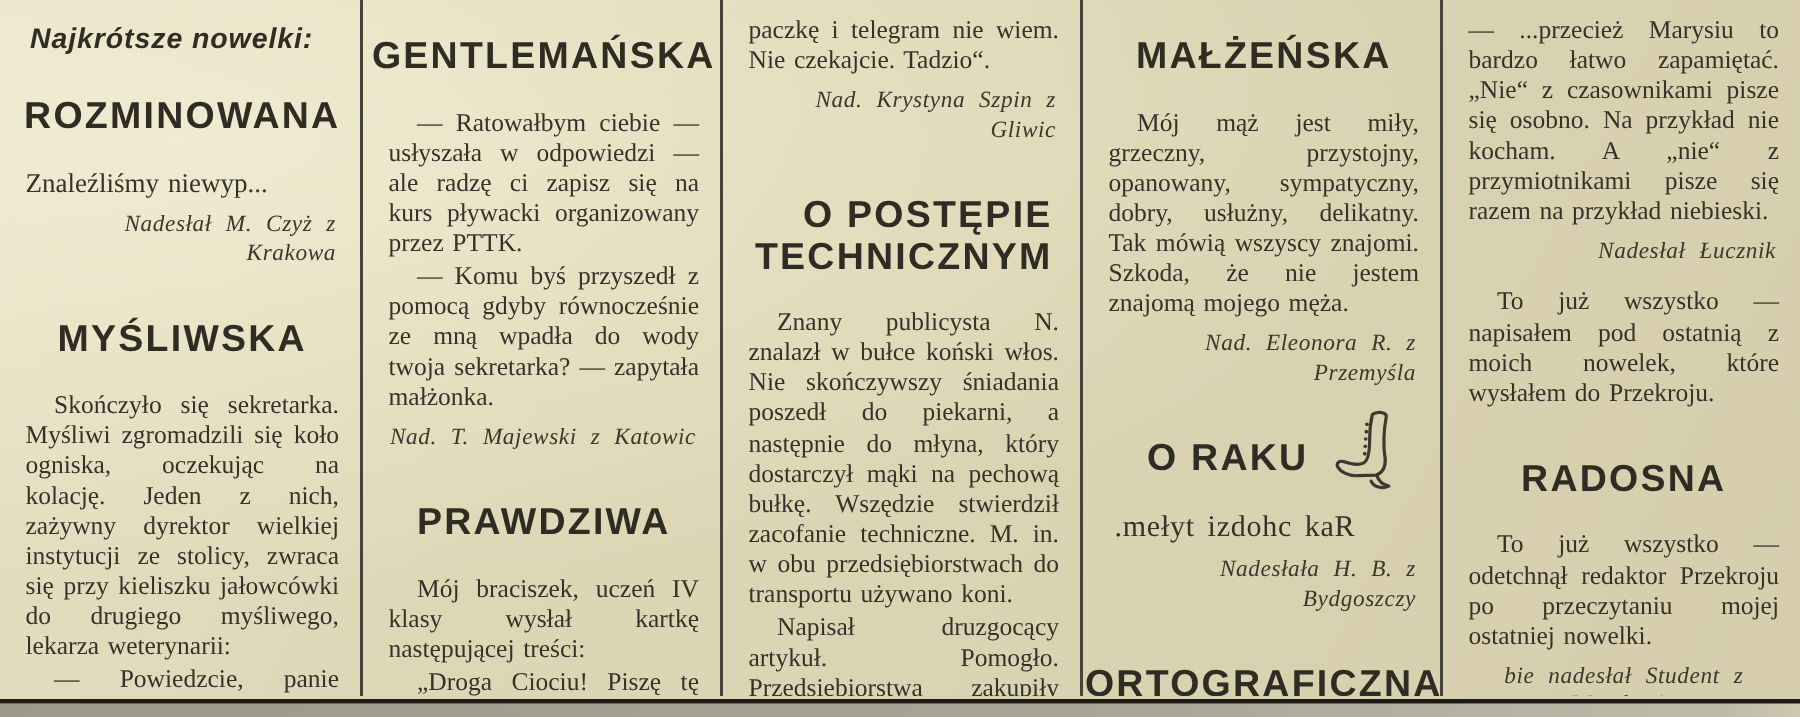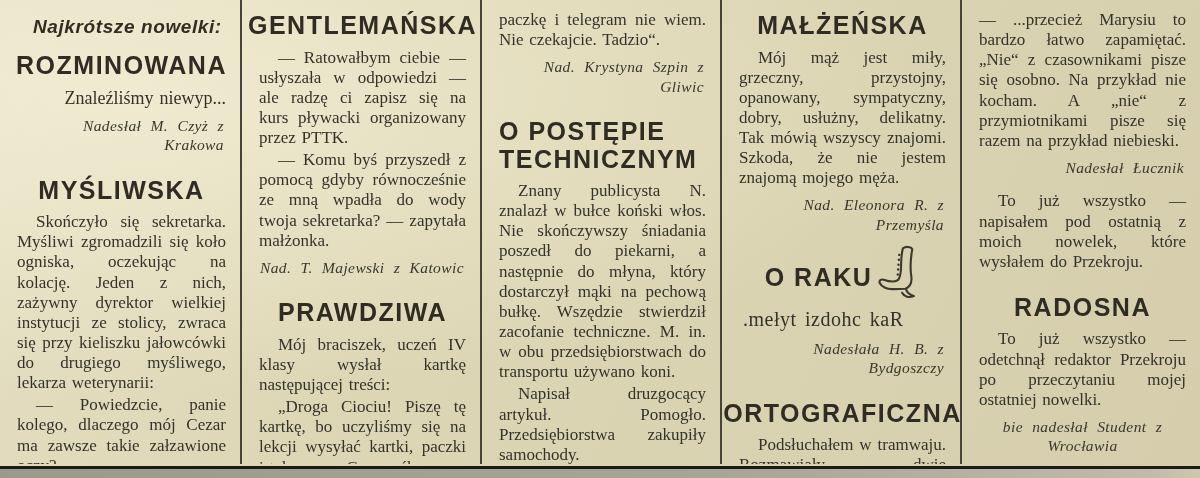--- a/index.html
+++ b/index.html
@@ -22,44 +22,44 @@
   .col{
     padding:8px 14px 0 17px;
     overflow:hidden;
     position:relative;
   }
   .col + .col{border-left:2px solid #46443a;}
   .kicker{
     font-family:"Liberation Sans","DejaVu Sans",sans-serif;
     font-style:italic;font-weight:bold;
     font-size:19px;letter-spacing:.6px;
-    margin:8px 0 2px 16px;color:#2f2d24;
+    margin:8px 0 2px 3px;color:#2f2d24;
   }
   .story{margin-top:14px;}
   .story:first-child{margin-top:2px;}
   .title-row{
     display:flex;align-items:center;justify-content:center;
     gap:4px;margin:4px 0 8px;
   }
   .story + .story .title-row{margin-top:22px;}
   .title{
     font-family:"Liberation Sans","DejaVu Sans",sans-serif;
     font-weight:bold;font-size:25px;line-height:1.1;
-    letter-spacing:1.5px;text-align:left;
-    margin:0;color:#2e2c23;
+    letter-spacing:1.5px;text-align:right;
+    margin:12px;color:#2e2c23;
   }
   p{
     margin:0;
     font-size:17px;line-height:1.185;
     text-align:justify;
     word-spacing:1.5px;
   }
   p.indent{text-indent:19px;}
   p.cont{text-indent:0;}
-  p.center{text-align:right;text-indent:0;font-size:18px;margin-top:2px;}
+  p.center{text-align:left;text-indent:0;font-size:18px;margin-top:2px;}
   p.rev{text-align:left;text-indent:4px;font-size:20px;letter-spacing:.5px;word-spacing:3px;margin-top:2px;}
   p + p{margin-top:2px;}
   .credit{
     font-style:italic;font-weight:normal;
     font-size:15.5px;line-height:1.25;
     text-align:right;
     letter-spacing:.4px;word-spacing:5px;
     margin-top:7px;padding-right:2px;
     color:#3a382e;
   }

